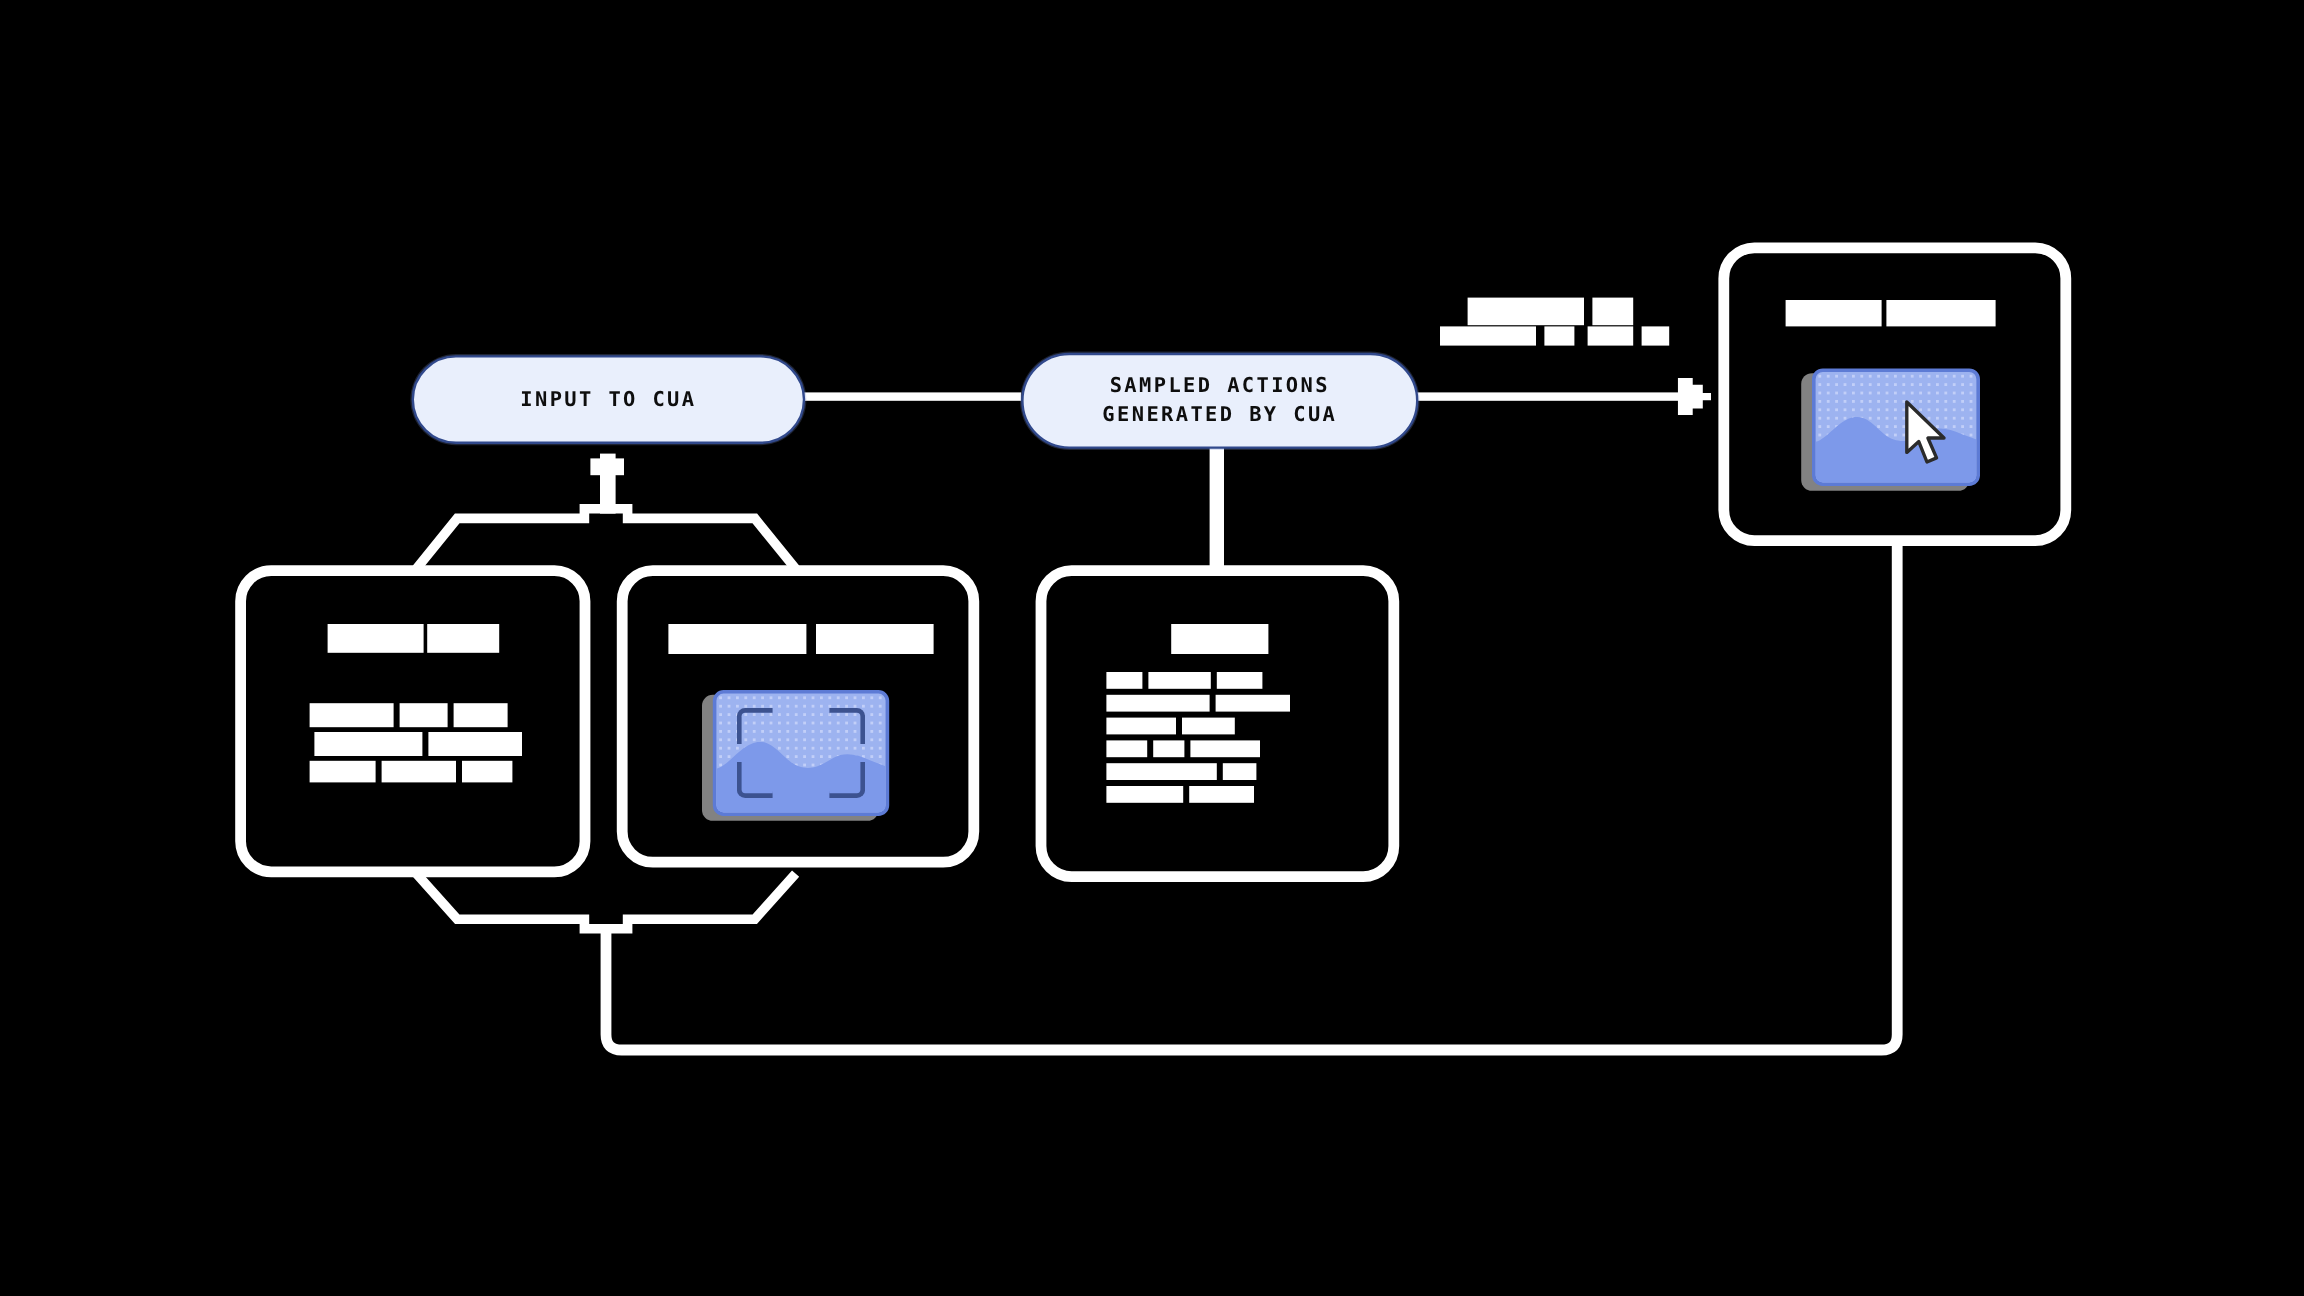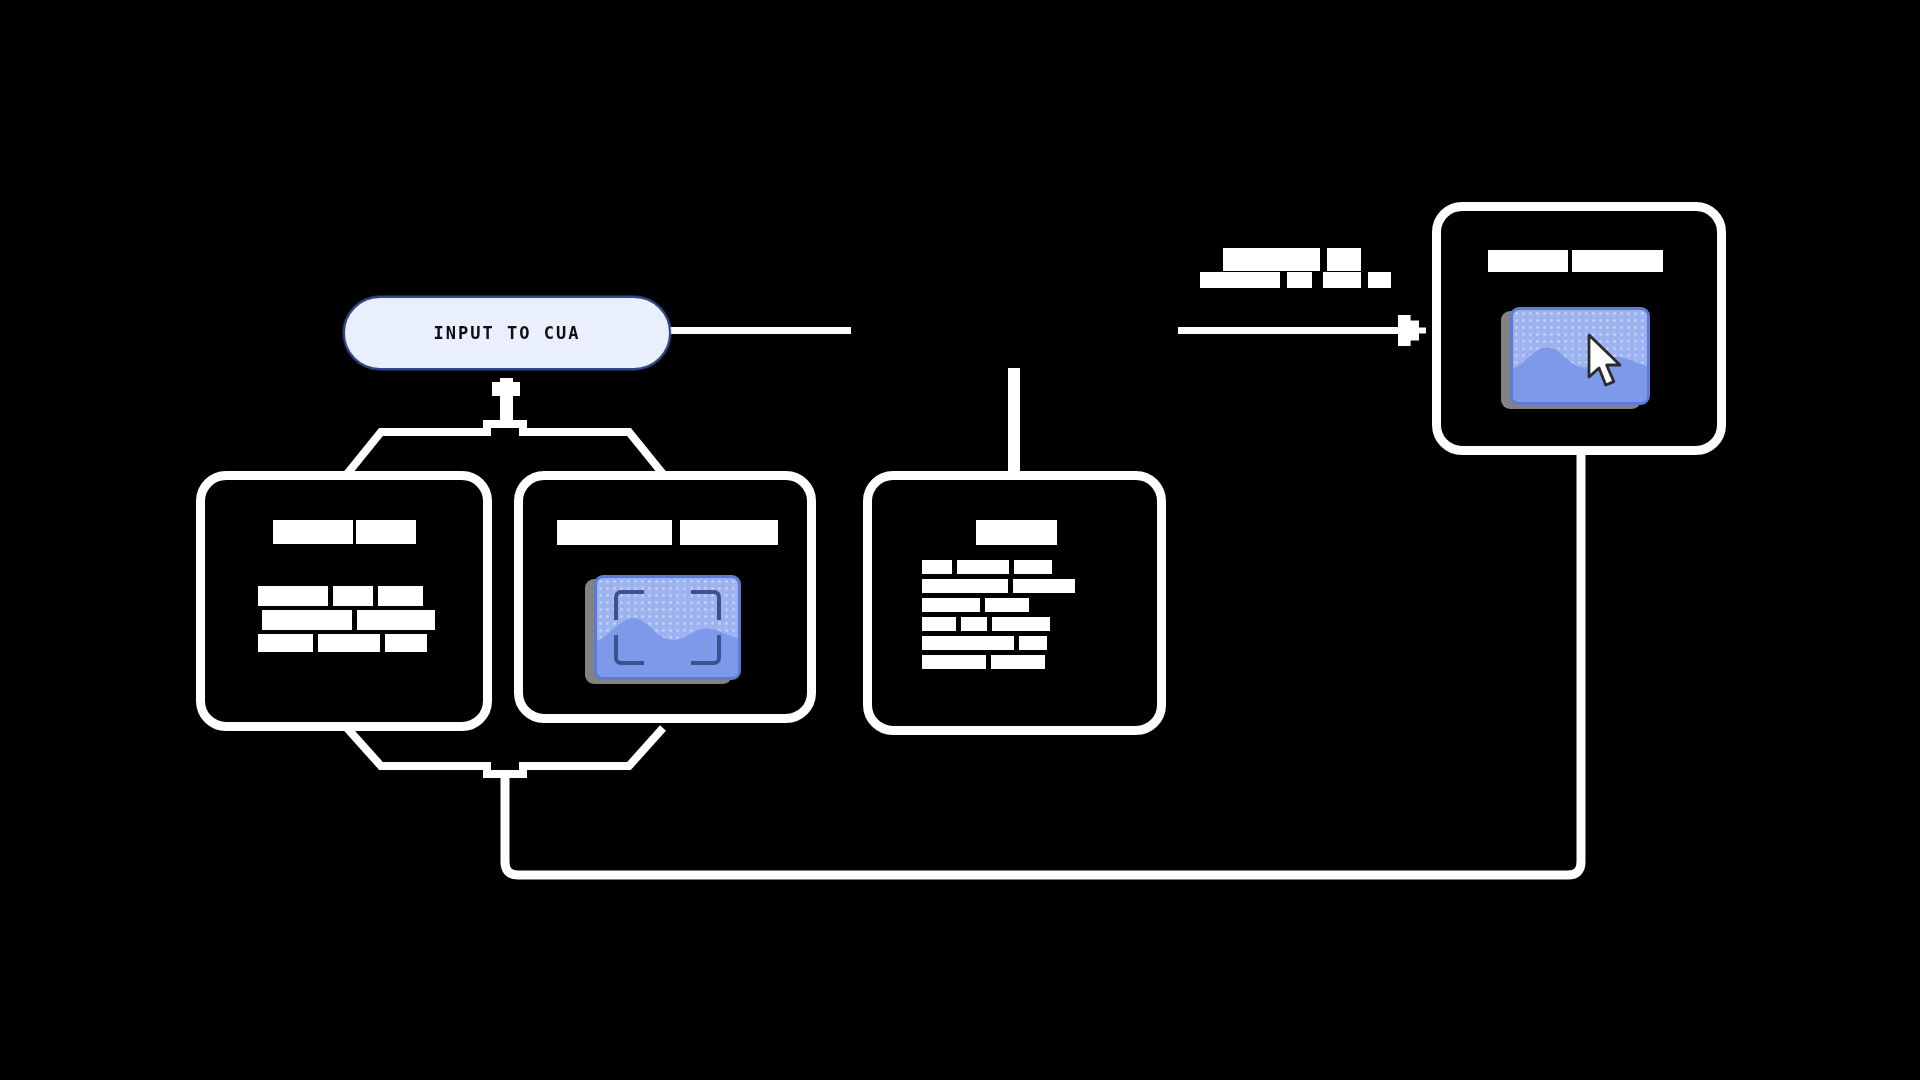--- a/index.html
+++ b/index.html
@@ -59,20 +59,24 @@
   <div class="arrow-right" style="left:1398px;top:315px;width:28px;height:31px;"></div>
   <div class="wline" style="left:1008px;top:368px;width:12px;height:104px;"></div>
 
   <div class="wline" style="left:492px;top:382px;width:28px;height:14px;"></div>
   <div class="wline" style="left:500px;top:378px;width:13px;height:50px;"></div>
 
   <div class="pill" style="left:343px;top:296px;width:324px;height:70px;">
     <div>INPUT TO CUA</div>
   </div>
 
+  <div class="pill" style="left:851px;top:294px;width:327px;height:76px;">
+    <div>SAMPLED ACTIONS</div>
+    <div>GENERATED BY CUA</div>
+  </div>
 
   <div class="obox" style="left:1432px;top:202px;width:276px;height:235px;">
     <div class="thumb" style="left:69px;top:96px;width:134px;height:92px;">
       <svg class="wave" viewBox="0 0 140 98" preserveAspectRatio="none">
         <path d="M0,62 C10,60 20,42 34,40 C48,38 55,55 68,60 C80,64 88,58 97,53 C106,48 116,50 127,55 L140,60 L140,98 L0,98 Z" fill="#7d99ea"></path>
       </svg>
       <svg class="cursor" style="left:70px;top:22px;width:48px;height:58px;" viewBox="0 0 24 28">
         <path d="M3,1 L3,22 L8,17.5 L11.4,26 L15.4,24.3 L11.8,16 L18.5,16 Z" fill="#ffffff" stroke="#2b2b2b" stroke-width="1.4" stroke-linejoin="round"></path>
       </svg>
     </div>

